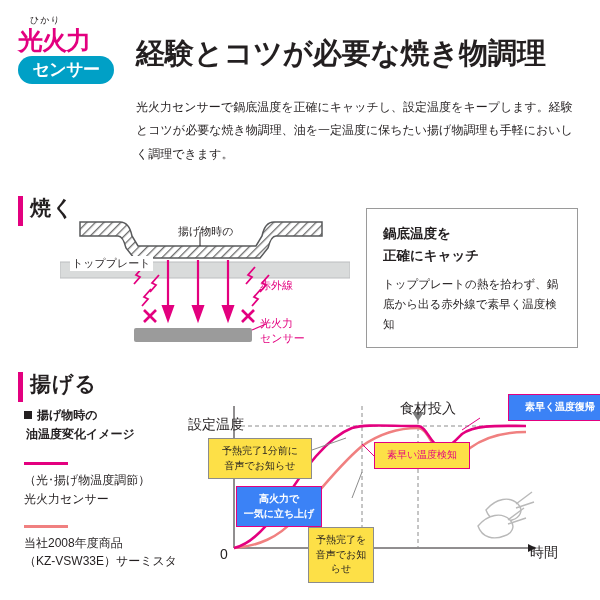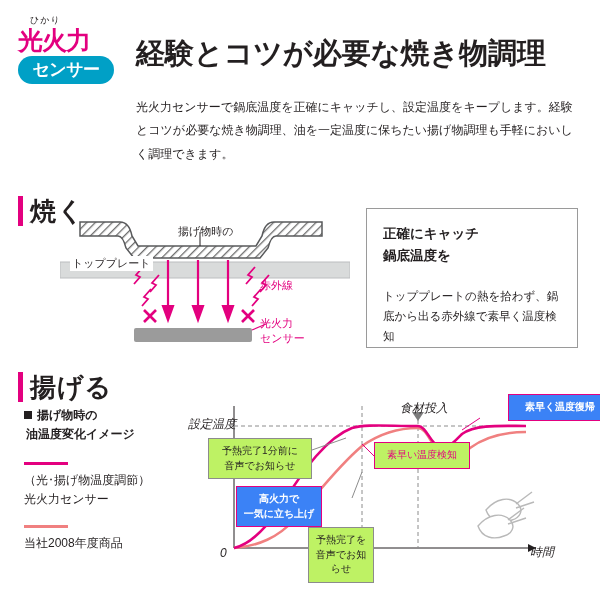--- a/index.html
+++ b/index.html
@@ -80,21 +80,21 @@
     left: 136px;
     top: 96px;
     width: 440px;
     font-size: 12px;
     line-height: 1.95;
     color: #231f20;
   }
   
   .sec-head {
     position: absolute;
-    font-size: 26px;
+    font-size: 21px;
     font-weight: bold;
     color: #231f20;
     letter-spacing: 1px;
   }
   .sec-bar {
     position: absolute;
     width: 5px;
     background: #e3007f;
   }
   #sec1-bar { left: 18px; top: 196px; height: 30px; }
@@ -153,21 +153,21 @@
     box-sizing: border-box;
     padding: 14px 16px;
   }
   #infobox .ib-title {
     font-size: 13.5px;
     font-weight: bold;
     line-height: 1.6;
     color: #231f20;
   }
   #infobox .ib-body {
-    margin-top: 20px;
+    margin-top: 8px;
     font-size: 11.5px;
     line-height: 1.75;
     color: #231f20;
     font-family: Liberation Serif, serif;
   }
   
   .legend {
     position: absolute;
     left: 24px;
     top: 406px;
@@ -200,37 +200,36 @@
   
   #chart {
     position: absolute;
     left: 186px;
     top: 398px;
     width: 400px;
     height: 172px;
   }
   .chart-note {
     position: absolute;
-    font-size: 12px;
-    color: #231f20;
-    font-style: italic;
+    font-size: 14px;
+    color: #231f20;
   }
   #lbl-set { left: 2px; top: 18px; }
   #lbl-zero { left: 34px; top: 148px; }
   #lbl-time { left: 344px; top: 146px; }
   #lbl-food { left: 214px; top: 2px; }
   
   .callout {
     position: absolute;
     box-sizing: border-box;
     font-size: 10px;
     line-height: 1.45;
     text-align: center;
     padding: 5px 6px;
-    background: #bef264;
+    background: #fde047;
   }
   .callout.gray { border: 1px solid #8c8c8c; color: #231f20; }
   .callout.pink { background: #3b82f6; border: 1px solid #e3007f; color: #ffffff; font-weight: bold; margin-left: 28px; }
   .callout.pinkline { border: 1px solid #e3007f; color: #e3007f; }
   #co-pre { left: 22px; top: 40px; width: 104px; }
   #co-high { left: 22px; top: 88px; width: 86px; }
   #co-done { left: 122px; top: 86px; width: 66px; margin-top: 43px; }
   #co-detect { left: 188px; top: 44px; width: 96px; }
   #co-recover { left: 294px; top: -4px; width: 104px; }
 </style>
@@ -301,22 +300,22 @@
     <div class="topplate-label">トッププレート</div>
     <div class="ir-label">赤外線</div>
     <div class="sensor-label">
       <div>光火力</div>
       <div>センサー</div>
     </div>
   </div>
 
   <div id="infobox">
     <div class="ib-title">
+      <div>鍋底温度を</div>
       <div>正確にキャッチ</div>
-      <div>鍋底温度を</div>
     </div>
     <div class="ib-body">トッププレートの熱を拾わず、鍋底から出る赤外線で素早く温度検知</div>
   </div>
 
   <div class="sec-bar" id="sec2-bar"></div>
   <div class="sec-head" id="sec2-head">揚げる</div>
 
   <div class="legend">
     <div class="l-title">
       <span class="sq"></span><span>揚げ物時の</span><br>
@@ -326,20 +325,21 @@
       <span class="l-swatch pink"></span>
       <div class="l-text">
         <div>（光･揚げ物温度調節）</div>
         <div>光火力センサー</div>
       </div>
     </div>
     <div class="l-row">
       <span class="l-swatch salmon"></span>
       <div class="l-text">
         <div>当社2008年度商品</div>
+        <div>（KZ-VSW33E）サーミスタ</div>
       </div>
     </div>
   </div>
 
   <div id="chart">
     <svg width="400" height="172" viewBox="0 0 400 172">
 
       <line x1="48" y1="8" x2="48" y2="150" stroke="#231f20" stroke-width="1"></line>
       <line x1="48" y1="150" x2="350" y2="150" stroke="#231f20" stroke-width="1"></line>
       <polygon points="350,150 342,146 342,154" fill="#231f20"></polygon>

